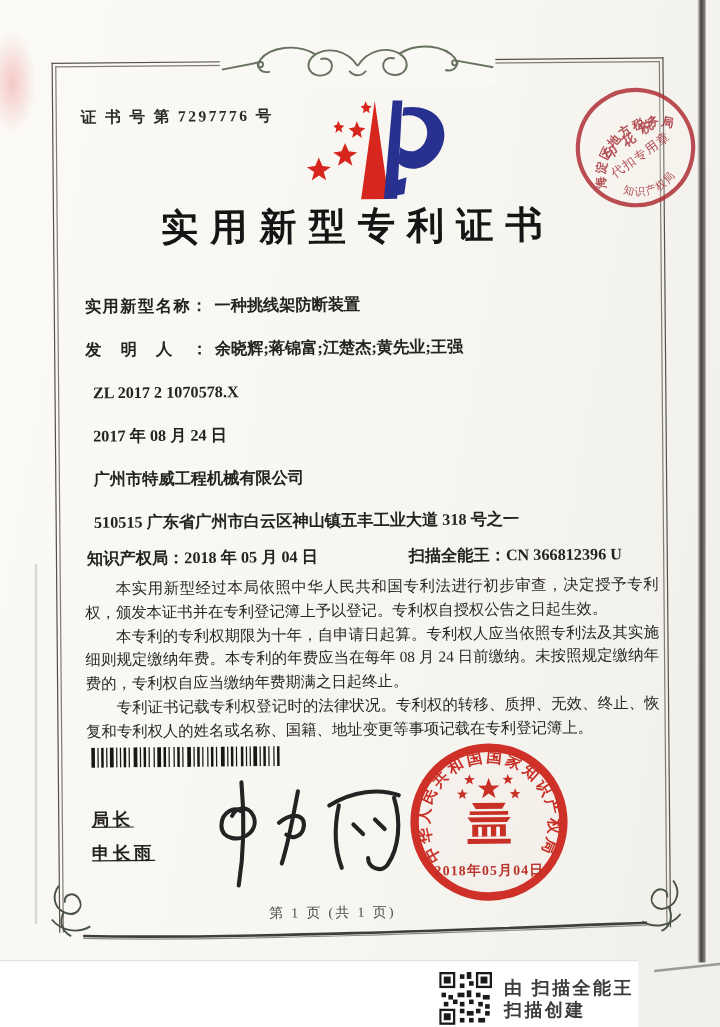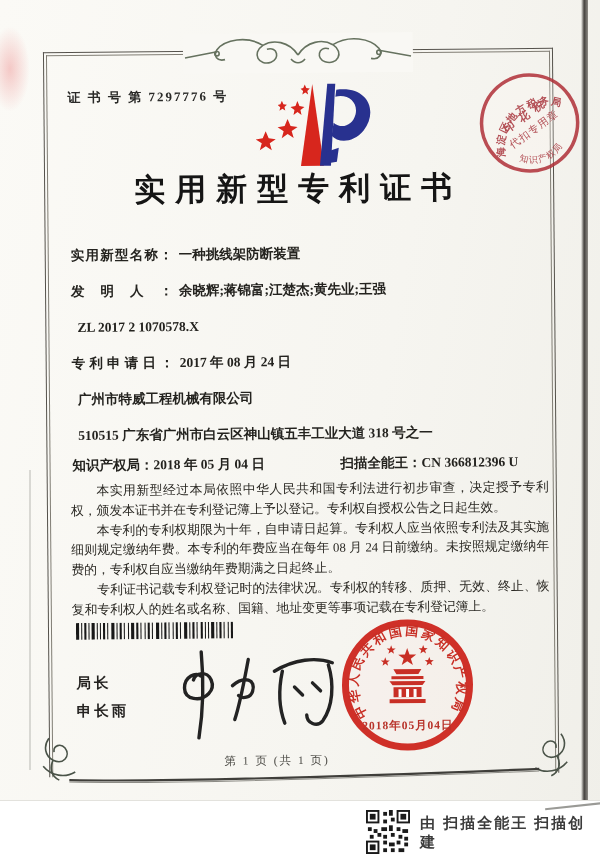--- a/index.html
+++ b/index.html
@@ -13,34 +13,34 @@
   .title{position:absolute;left:46px;top:168px;width:508px;text-align:center;font-size:31px;font-weight:bold;letter-spacing:10px;color:#151515;}
   .fields{position:absolute;left:72px;top:243px;width:478px;font-size:13.5px;font-weight:bold;line-height:21px;color:#24231f;}
   .field-row{display:flex;margin-bottom:15px;}
   .f-label{flex:0 0 102px;text-align:justify;text-align-last:justify;white-space:nowrap;}
   .f-value{flex:1;margin-left:6px;max-width:382px;}
   .grant-row{position:absolute;left:72px;top:455px;width:478px;font-size:13.5px;font-weight:bold;color:#24231f;}
   .grant-right{position:absolute;left:268px;top:0;}
   .paras{position:absolute;left:70px;top:480px;width:478px;font-size:12.8px;line-height:19.8px;text-align:justify;color:#2a2823;}
   .paras p{margin:0;text-indent:2em;}
   .barcode{position:absolute;left:74px;top:621px;}
-  .signer{position:absolute;left:74px;top:672px;font-size:14.5px;font-weight:bold;letter-spacing:3px;color:#242220;}
+  .signer{position:absolute;left:74px;top:672px;font-size:14.5px;font-weight:bold;letter-spacing:3px;color:#242220;text-decoration:underline;}
   .signer div{margin-bottom:9px;}
   .signature{position:absolute;left:168px;top:645px;}
   .seal{position:absolute;left:333px;top:614px;opacity:.92;}
   .corner-stamp{position:absolute;left:475px;top:68px;opacity:.85;}
   .bottom-orn{position:absolute;left:36px;top:734px;}
   .page-no{position:absolute;left:20px;top:753px;width:508px;text-align:center;font-size:11.5px;letter-spacing:2px;color:#4b4a45;}
   .top-orn{position:absolute;left:186px;top:33px;}
   .edge-right{position:absolute;left:581px;top:0;width:7px;height:802px;
       background:linear-gradient(to right,rgba(90,88,84,0),#45423e 45%,#8f8c86);}
   .edge-left{position:absolute;left:29px;top:470px;width:2px;height:300px;background:rgba(120,118,110,.25);}
   .smudge{position:absolute;left:-10px;top:26px;width:40px;height:86px;
       background:radial-gradient(ellipse at center,rgba(236,140,140,.45),rgba(236,140,140,0) 70%);}
-  .footer{position:absolute;left:0;top:800px;width:600px;height:56px;background:#ffffff;border-top:1px solid #e3e2dd;}
+  .footer{position:absolute;left:0;top:800px;width:532px;height:56px;background:#ffffff;border-top:1px solid #e3e2dd;}
   .footer-text{position:absolute;left:420px;top:13px;font-size:15px;letter-spacing:2px;color:#3c3c3c;
       font-family:"Liberation Sans","DejaVu Sans",sans-serif;font-weight:bold;}
   .footer-line{position:absolute;left:545px;top:4px;width:60px;height:2px;background:#9a9a96;transform:rotate(-6deg);}
   .qr{position:absolute;left:366px;top:8px;}
   svg text{font-family:"Liberation Serif","DejaVu Serif",serif;}
 </style>
 </head>
 <body>
 
 <div class="scan">
@@ -91,21 +91,20 @@
         <span class="f-value">一种挑线架防断装置</span>
       </div>
       <div class="field-row">
         <span class="f-label">发明人：</span>
         <span class="f-value">余晓辉;蒋锦富;江楚杰;黄先业;王强</span>
       </div>
       <div class="field-row">
         <span class="f-value">ZL 2017 2 1070578.X</span>
       </div>
       <div class="field-row">
-        <span class="f-label">专利申请日：</span>
         <span class="f-value">2017 年 08 月 24 日</span>
       </div>
       <div class="field-row">
         <span class="f-value">广州市特威工程机械有限公司</span>
       </div>
       <div class="field-row">
         <span class="f-value">510515 广东省广州市白云区神山镇五丰工业大道 318 号之一</span>
       </div>
     </div>
 

